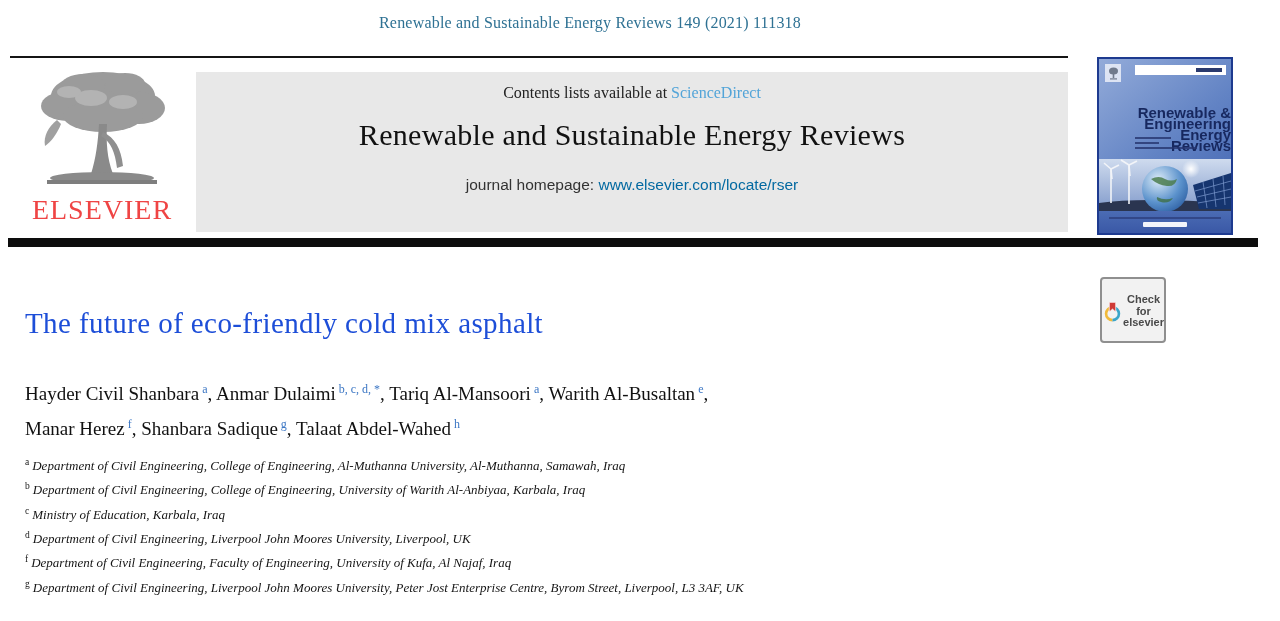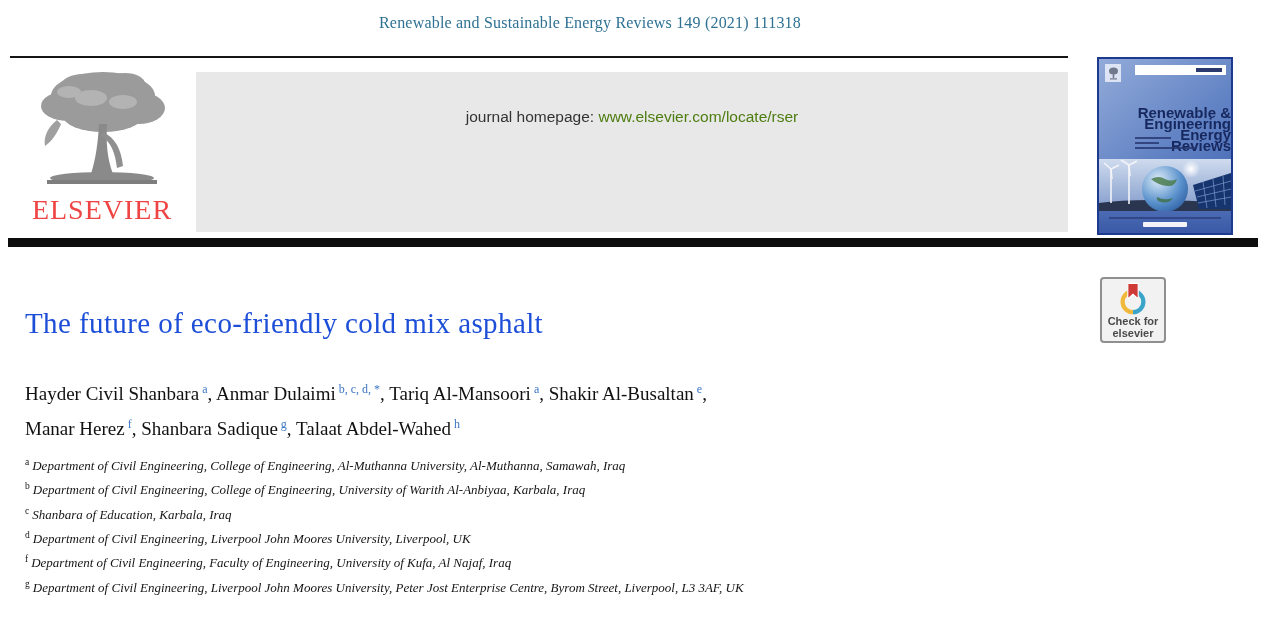--- a/index.html
+++ b/index.html
@@ -19,21 +19,21 @@
   .logo-tree { display:block; margin:2px auto 0 auto; }
   .elsevier-word { font-size:28px; color:#ef4444; letter-spacing:1px; margin-top:-2px; }
 
   
   .banner { position:absolute; left:196px; top:72px; width:872px; height:160px;
     background:#e8e8e8; text-align:center; padding-top:12px; }
   .banner-line1 { font-size:16px; color:#222; }
   .banner-line1 a { color:#52a4d8; text-decoration:none; }
   .banner-title { font-size:30px; color:#111; margin-top:16px; letter-spacing:.3px; }
   .banner-home { font-size:15.5px; margin-top:24px; font-family:"Liberation Sans", sans-serif; color:#333; }
-  .banner-home a { color:#4d7c0f; text-decoration:none; }
+  .banner-home a { color:#0369a1; text-decoration:none; }
 
   
   .cover { position:absolute; left:1097px; top:57px; width:136px; height:178px;
     border:2px solid #1d3a8f;
     background:linear-gradient(140deg,#93abd9 0%, #6283c4 50%, #3c5fae 100%); }
   .cover-mark { position:absolute; left:6px; top:5px; width:16px; height:18px;
     background:rgba(235,239,248,.85); display:flex; align-items:center; justify-content:center; }
   .cover-issn { position:absolute; left:36px; top:6px; right:5px; height:10px; background:#ffffff; }
   .cover-issn i { position:absolute; right:4px; top:3px; width:26px; height:4px; background:#2a3a6e; }
   .cover-title { position:absolute; left:36px; top:48px; font-family:"Liberation Sans", sans-serif;
@@ -50,21 +50,21 @@
   .article-title { position:absolute; left:25px; top:307px; font-size:29px; color:#1d4ed8; letter-spacing:.4px; }
   .authors { position:absolute; left:25px; top:374px; width:1005px; font-size:19px; line-height:31px; color:#111; }
   .authors sup { color:#3b76c4; font-size:12px; margin-left:3px; }
   .affils { position:absolute; left:25px; top:452px; width:1100px; font-size:13px; line-height:20px; color:#151515; }
   .affil-row sup { font-style:normal; font-size:9.5px; margin-right:3px; }
   .affil-row span.t { font-style:italic; }
 
   
   .crossmark { position:absolute; left:1100px; top:277px; width:66px; height:66px;
     background:#f2f2f2; border:2px solid #8f8f8f; border-radius:4px;
-    display:flex; flex-direction:column; align-items:center; justify-content:flex-start;
+    display:flex; flex-direction:row; align-items:center; justify-content:flex-start;
     padding-top:3px; cursor:pointer; }
   .crossmark .cm-text { font-family:"Liberation Sans", sans-serif; font-size:11px; line-height:11.5px;
     color:#4a4a4a; font-weight:700; text-align:center; margin-top:0px; }
 </style>
 </head>
 <body>
 
 <div class="journal-ref">Renewable and Sustainable Energy Reviews 149 (2021) 111318</div>
 
 <div class="rule-top"></div>
@@ -87,20 +87,25 @@
     <path d="M72 62 C71 80 69 96 64 112 L86 112 C80 96 79 80 80 62 Z" fill="#8a8a8a"></path>
     <path d="M76 70 C88 76 94 86 96 104 L90 106 C88 90 84 80 74 74 Z" fill="#8f8f8f"></path>
     <path d="M30 58 C22 64 16 74 18 84 C24 80 30 72 34 62 Z" fill="#a0a0a0"></path>
     <ellipse cx="75" cy="116" rx="52" ry="6" fill="#8a8a8a"></ellipse>
     <rect x="20" y="118" width="110" height="4" fill="#7e7e7e"></rect>
   </svg>
   <div class="elsevier-word">ELSEVIER</div>
 </div>
 
 <div class="banner">
+  <div class="banner-line1">
+    <span>Contents lists available at</span>
+    <a href="#">ScienceDirect</a>
+  </div>
+  <div class="banner-title">Renewable and Sustainable Energy Reviews</div>
   <div class="banner-home">
     <span>journal homepage:</span>
     <a href="#">www.elsevier.com/locate/rser</a>
   </div>
 </div>
 
 <div class="cover">
   <div class="cover-mark">
     <svg width="11" height="13" viewBox="0 0 11 13">
       <ellipse cx="5.5" cy="4" rx="4.5" ry="3.5" fill="#707a8c"></ellipse>
@@ -184,22 +189,22 @@
     <path d="M18 10 A11 11 0 0 0 18 32" fill="none" stroke="#f0b93b" stroke-width="4.5"></path>
     <path d="M18 10 A11 11 0 0 1 18 32" fill="none" stroke="#3aa5c9" stroke-width="4.5"></path>
     <path d="M12.5 1.5 h11 v16.5 l-5.5 -5 l-5.5 5 z" fill="#cf3a36" stroke="#ffffff" stroke-width="1.2"></path>
   </svg>
   <div class="cm-text">
     <div>Check for</div>
     <div>elsevier</div>
   </div>
 </div>
 
-<div class="authors"><span>Hayder Civil Shanbara</span><sup>a</sup>, <span>Anmar Dulaimi</span><sup>b, c, d, *</sup>, <span>Tariq Al-Mansoori</span><sup>a</sup>, <span>Shakir Al-Busaltan</span><sup>e</sup>, <br><span>Manar Herez</span><sup>f</sup>, <span>Shanbara Sadique</span><sup>g</sup>, <span>Talaat Abdel-Wahed</span><sup>h</sup></div>
+<div class="authors"><span>Hayder Civil Shanbara</span><sup>a</sup>, <span>Anmar Dulaimi</span><sup>b, c, d, *</sup>, <span>Tariq Al-Mansoori</span><sup>a</sup>, <span>Warith Al-Busaltan</span><sup>e</sup>, <br><span>Manar Herez</span><sup>f</sup>, <span>Shanbara Sadique</span><sup>g</sup>, <span>Talaat Abdel-Wahed</span><sup>h</sup></div>
 
 <div class="affils">
     <div class="affil-row"><sup>a</sup><span class="t">Department of Civil Engineering, College of Engineering, Al-Muthanna University, Al-Muthanna, Samawah, Iraq</span></div>
     <div class="affil-row"><sup>b</sup><span class="t">Department of Civil Engineering, College of Engineering, University of Warith Al-Anbiyaa, Karbala, Iraq</span></div>
-    <div class="affil-row"><sup>c</sup><span class="t">Shanbara of Education, Karbala, Iraq</span></div>
+    <div class="affil-row"><sup>c</sup><span class="t">Ministry of Education, Karbala, Iraq</span></div>
     <div class="affil-row"><sup>d</sup><span class="t">Department of Civil Engineering, Liverpool John Moores University, Liverpool, UK</span></div>
     <div class="affil-row"><sup>f</sup><span class="t">Department of Civil Engineering, Faculty of Engineering, University of Kufa, Al Najaf, Iraq</span></div>
     <div class="affil-row"><sup>g</sup><span class="t">Department of Civil Engineering, Liverpool John Moores University, Peter Jost Enterprise Centre, Byrom Street, Liverpool, L3 3AF, UK</span></div>
   </div>
 
 </body></html>

